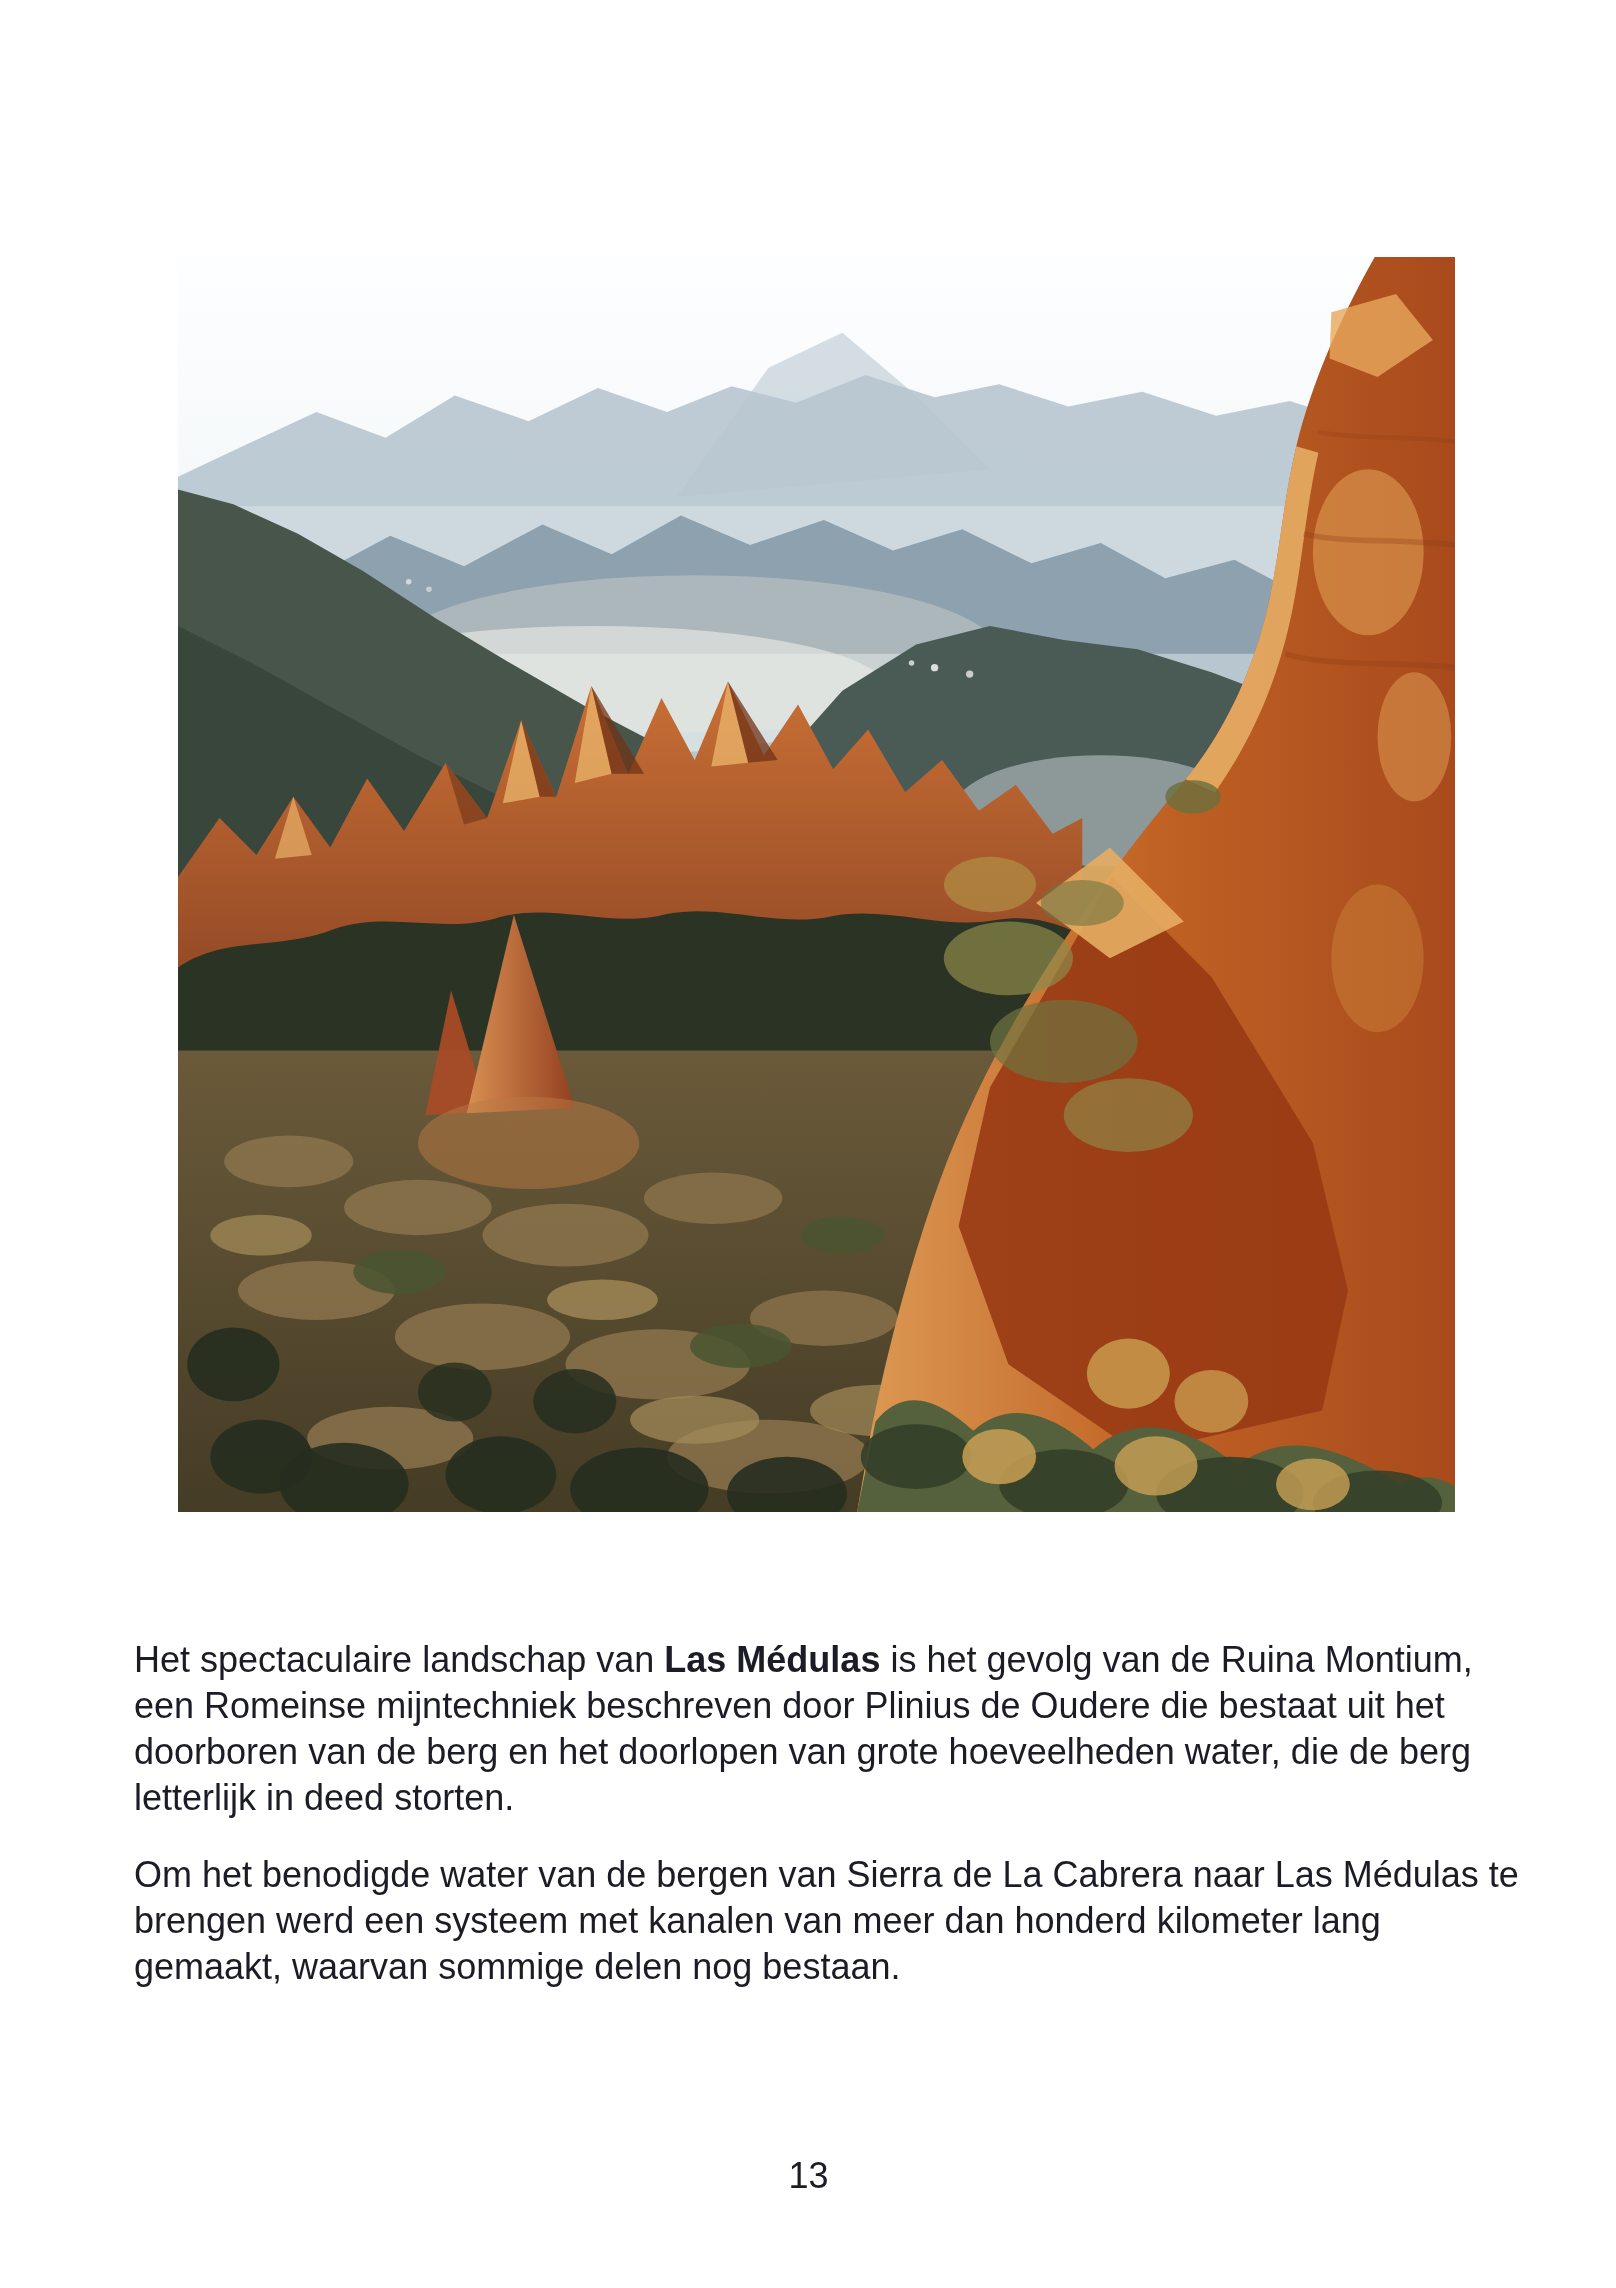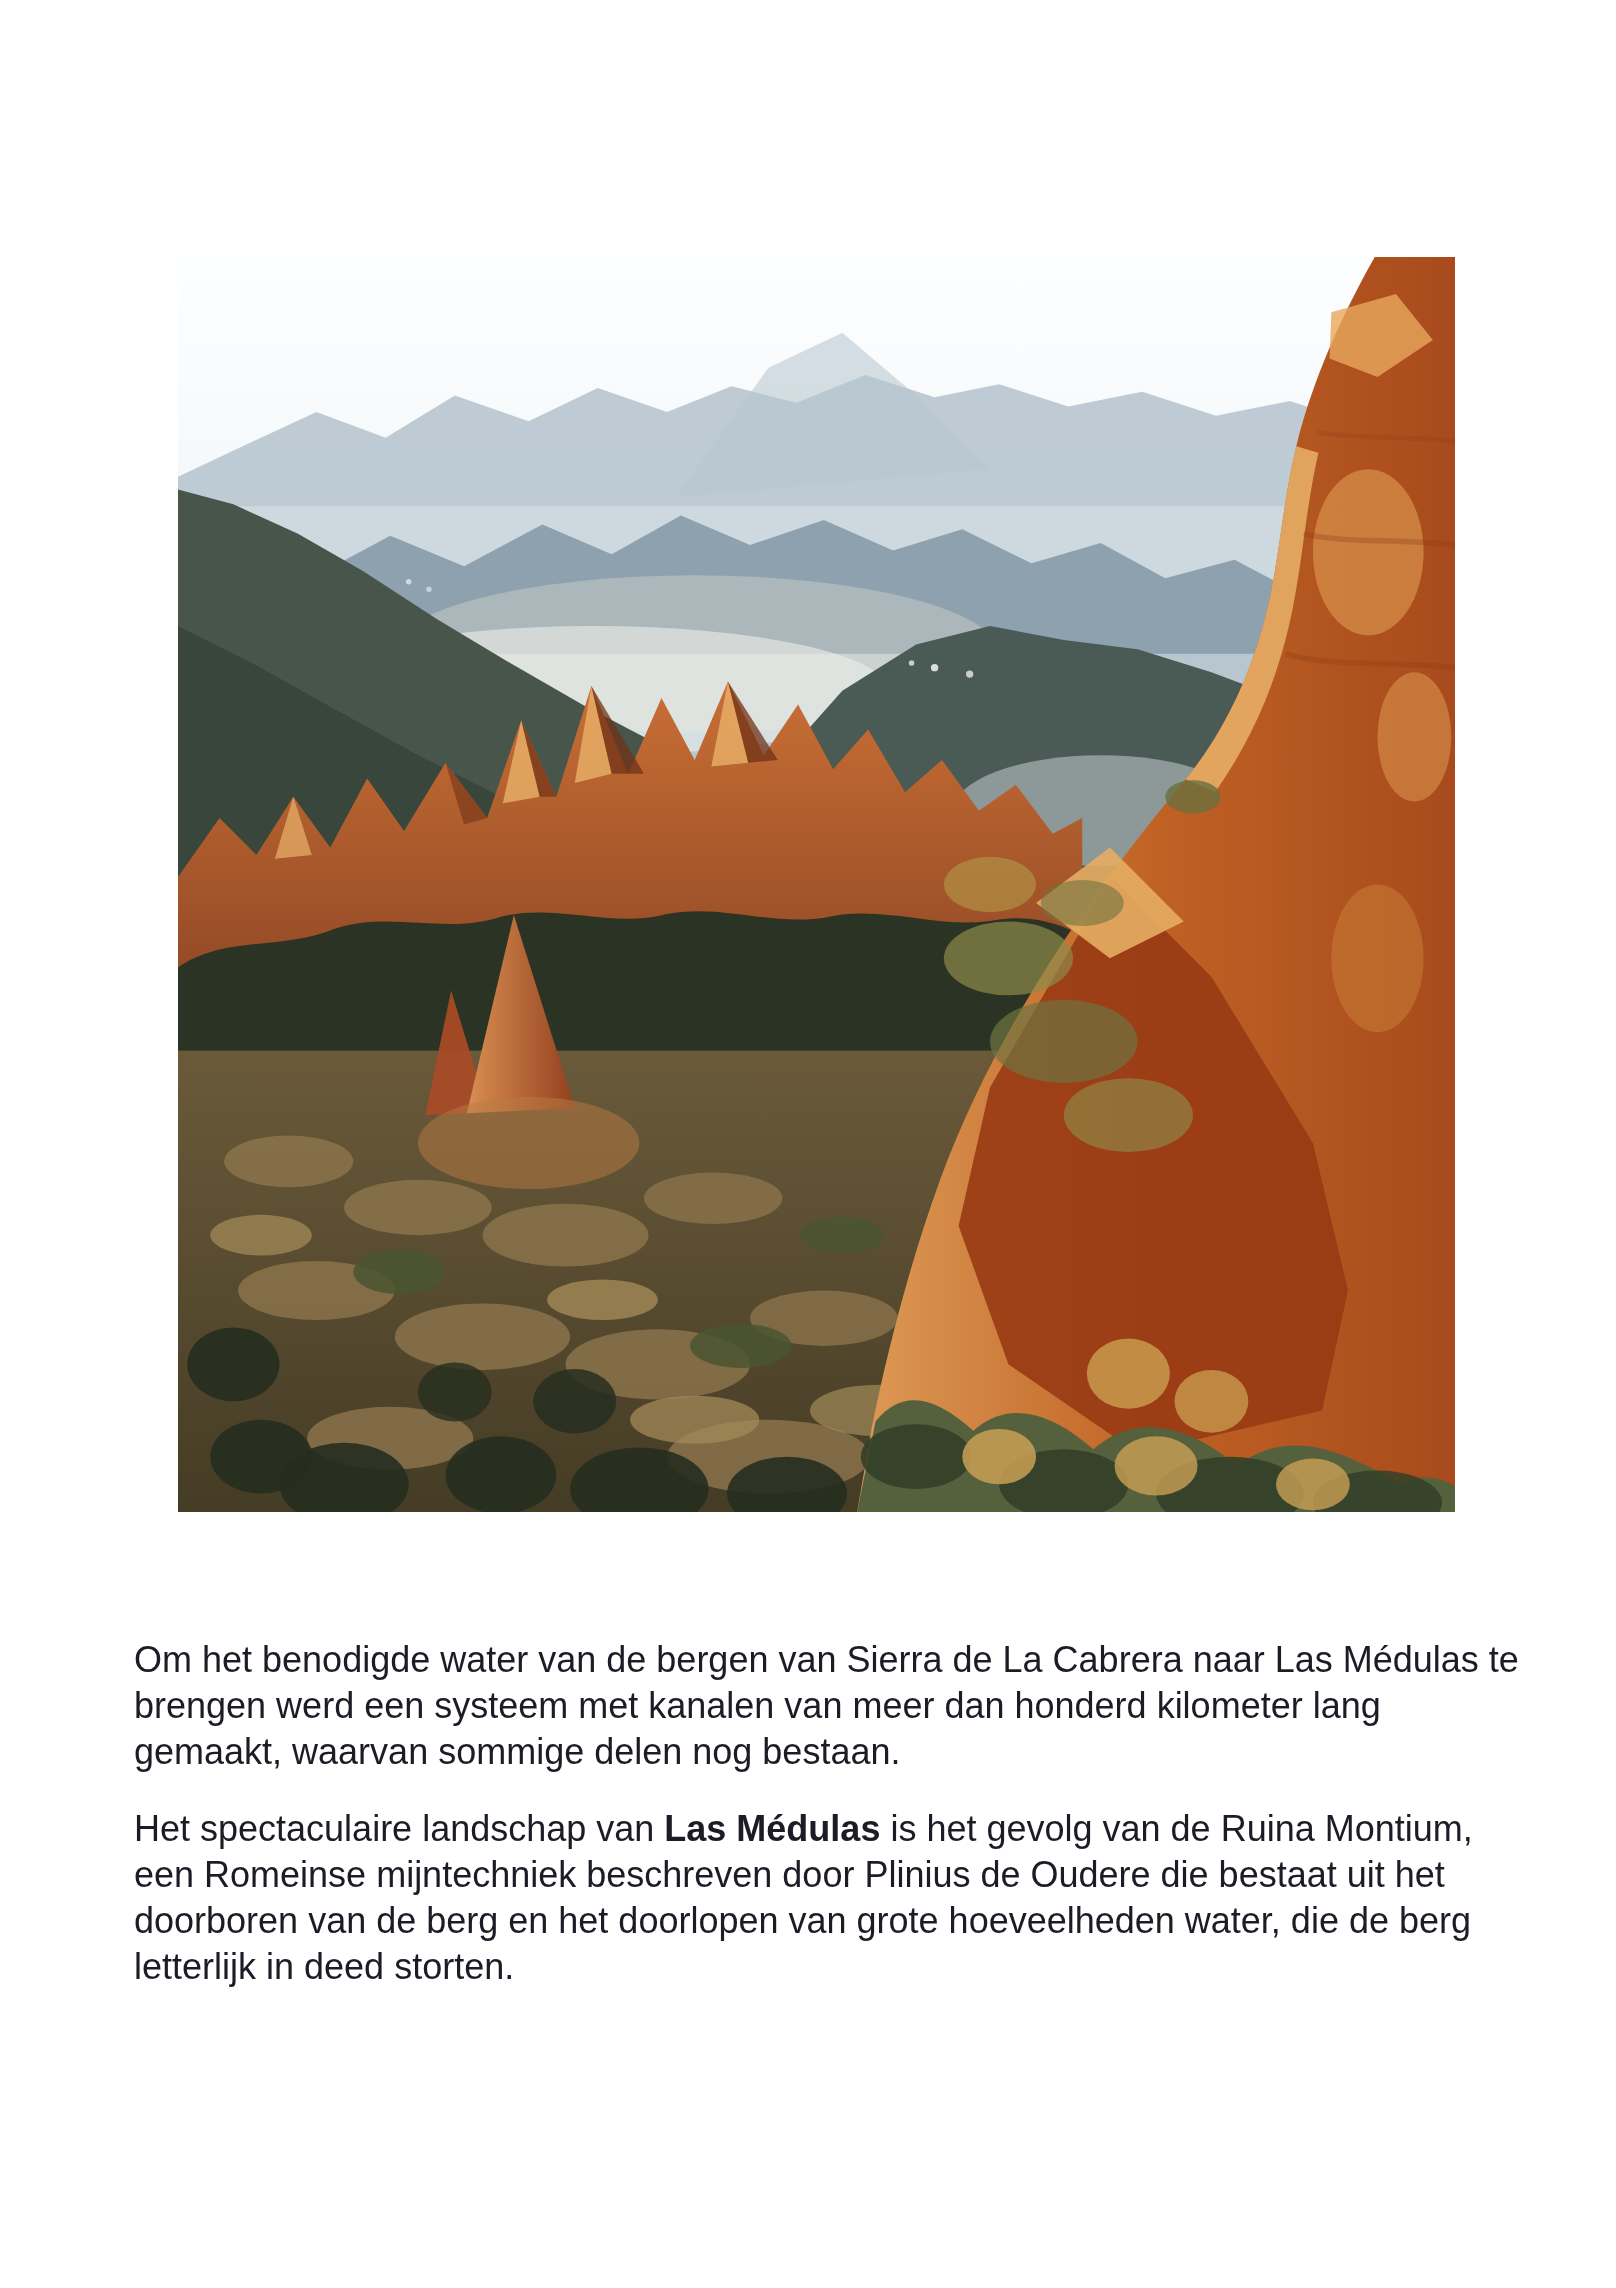--- a/index.html
+++ b/index.html
@@ -157,24 +157,25 @@
       <ellipse cx="960" cy="1330" rx="70" ry="38" fill="#333f28" opacity="0.9"></ellipse>
       <ellipse cx="1140" cy="1340" rx="80" ry="40" fill="#333f28" opacity="0.9"></ellipse>
       <ellipse cx="1300" cy="1350" rx="70" ry="35" fill="#333f28" opacity="0.85"></ellipse>
       <ellipse cx="890" cy="1300" rx="40" ry="30" fill="#c9a055" opacity="0.85"></ellipse>
       <ellipse cx="1060" cy="1310" rx="45" ry="32" fill="#c9a055" opacity="0.8"></ellipse>
       <ellipse cx="1230" cy="1330" rx="40" ry="28" fill="#c9a055" opacity="0.8"></ellipse>
     </svg>
   </figure>
 
   <div class="text-block">
-    <p><span>Om het benodigde water van de bergen van Sierra de La Cabrera naar Las Médulas te
-brengen werd een systeem met kanalen van meer dan honderd kilometer lang
-gemaakt, waarvan sommige delen nog bestaan.</span></p>
     <p><span>Het spectaculaire landschap van </span><span class="bold">Las Médulas</span><span> is het gevolg van de Ruina Montium,
 een Romeinse mijntechniek beschreven door Plinius de Oudere die bestaat uit het
 doorboren van de berg en het doorlopen van grote hoeveelheden water, die de berg
 letterlijk in deed storten.</span></p>
+    <p><span>Om het benodigde water van de bergen van Sierra de La Cabrera naar Las Médulas te
+brengen werd een systeem met kanalen van meer dan honderd kilometer lang
+gemaakt, waarvan sommige delen nog bestaan.</span></p>
   </div>
 
+  <div class="page-number">13</div>
 
 </div>
 
 
 </body></html>

